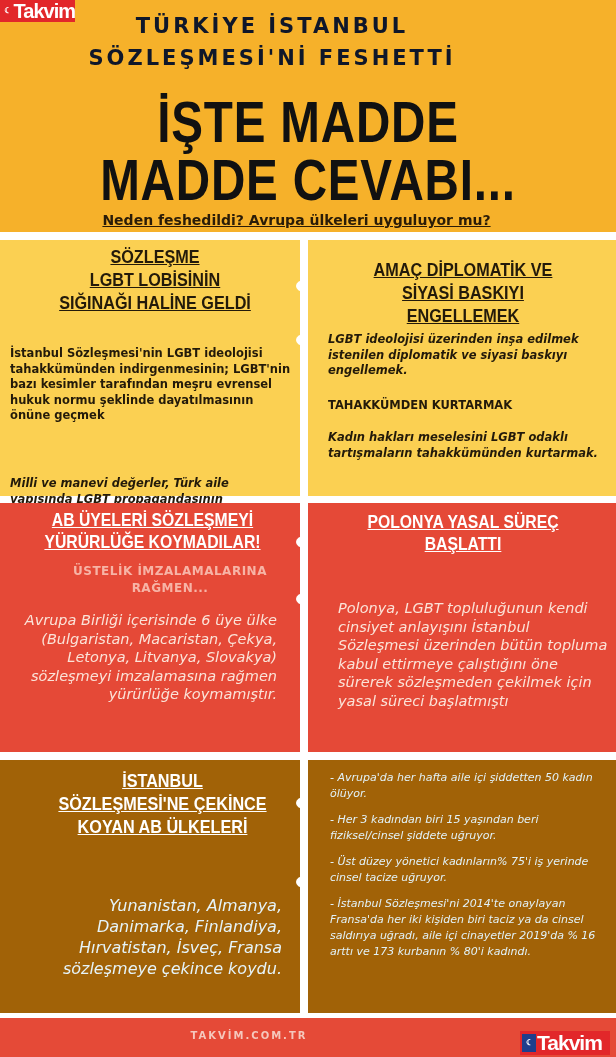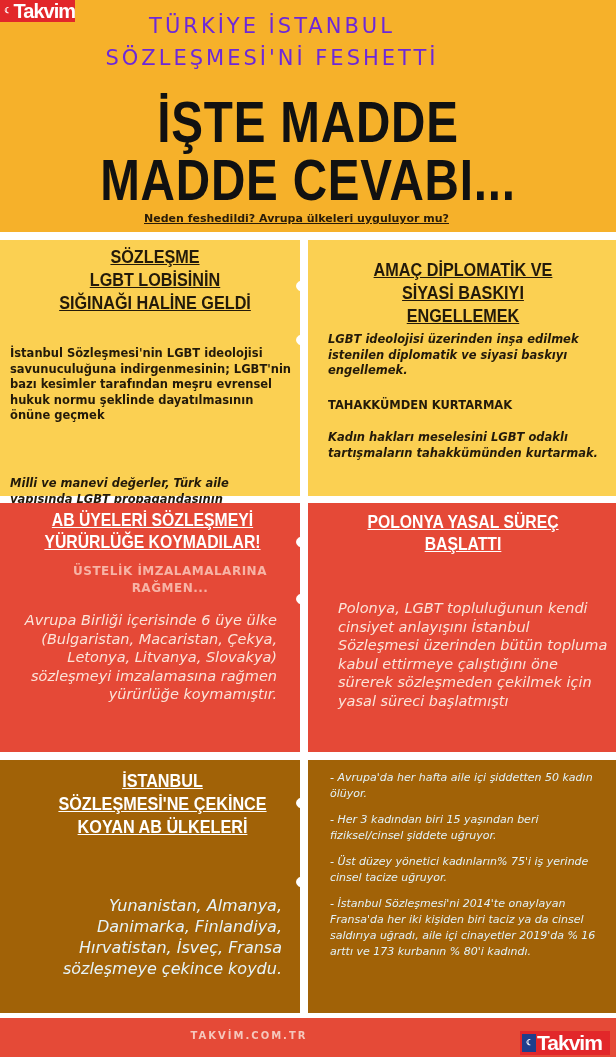--- a/index.html
+++ b/index.html
@@ -7,27 +7,27 @@
   body { font-family: "DejaVu Sans", sans-serif; position: relative; }
 
   .header { position: absolute; left: 0; top: 0; width: 616px; height: 232px; background: #f6b12a; }
   .logo { position: absolute; display: flex; align-items: center; background: #e2272a; color: #fff; font-family: "Liberation Sans", sans-serif; font-weight: bold; letter-spacing: -1px; }
   .logo .flag { display: inline-block; background: #1f3e8c; color: #fff; font-size: 8px; text-align: center; line-height: 1; }
   .logo-top { left: 0; top: 0; width: 75px; height: 22px; font-size: 20px; padding-left: 2px; }
   .logo-top .flag { width: 12px; height: 12px; line-height: 12px; margin-right: 1px; border-radius: 50%; background:#e2272a; }
   .logo-bottom { left: 520px; top: 1031px; width: 90px; height: 24px; font-size: 21px; padding-left: 2px; }
   .logo-bottom .flag { width: 14px; height: 18px; line-height: 18px; margin-right: 1px; }
 
-  .pre-title { position: absolute; left: 0; width: 544px; text-align: center; font-family: "DejaVu Sans", sans-serif; font-weight: normal; font-size: 21px; letter-spacing: 3px; color: #6d28d9; }
+  .pre-title { position: absolute; left: 0; width: 544px; text-align: center; font-family: "DejaVu Sans", sans-serif; font-weight: bold; font-size: 21px; letter-spacing: 3px; color: #0f172a; }
   .pre-title.l1 { top: 14px; }
   .pre-title.l2 { top: 46px; }
   .main-title { position: absolute; left: 0; width: 616px; text-align: center; font-family: "Liberation Sans", sans-serif; font-weight: bold; font-size: 58px; line-height: 60px; color: #111; letter-spacing: 1px; transform: scaleX(0.82); }
   .main-title.l1 { top: 92px; }
   .main-title.l2 { top: 150px; }
-  .subtitle { position: absolute; left: 0; top: 212px; width: 593px; text-align: center; font-family: "DejaVu Sans", sans-serif; font-weight: bold; font-size: 11px; color: #2a1c08; text-decoration: underline; }
+  .subtitle { position: absolute; left: 0; top: 212px; width: 593px; text-align: center; font-family: "DejaVu Sans", sans-serif; font-weight: bold; font-size: 14px; color: #2a1c08; text-decoration: underline; }
 
   .band { position: absolute; left: 0; width: 616px; }
   .panel { position: absolute; top: 0; bottom: 0; }
   .panel.left { left: 0; width: 300px; }
   .panel.right { left: 308px; width: 308px; }
   .divider { position: absolute; left: 300px; width: 8px; top: 0; bottom: 0; background: #ffffff; }
   .knob { position: absolute; left: 296px; width: 16px; height: 12px; background: #fff; border-radius: 50%; }
 
   .band-yellow { top: 240px; height: 256px; background: #b91c1c; }
   .band-yellow .panel { background: #fbd052; }
@@ -66,21 +66,21 @@
   <div class="subtitle">Neden feshedildi? Avrupa ülkeleri uyguluyor mu?</div>
 </div>
 
 <div class="band band-yellow">
   <div class="panel left">
     <div class="txt heading h-yellow" style="left:20px; top:6px; width:270px;">
       <div>SÖZLEŞME</div>
       <div>LGBT LOBİSİNİN</div>
       <div>SIĞINAĞI HALİNE GELDİ</div>
     </div>
-    <div class="txt body-dark" style="left:10px; top:106px; width:285px;">İstanbul Sözleşmesi'nin LGBT ideolojisi savunuculuğuna indirgenmesinin; LGBT'nin bazı kesimler tarafından meşru evrensel hukuk normu şeklinde dayatılmasının önüne geçmek</div>
+    <div class="txt body-dark" style="left:10px; top:106px; width:285px;">İstanbul Sözleşmesi'nin LGBT ideolojisi tahakkümünden indirgenmesinin; LGBT'nin bazı kesimler tarafından meşru evrensel hukuk normu şeklinde dayatılmasının önüne geçmek</div>
     <div class="txt body-dark italic" style="left:10px; top:204px; width:285px;margin-top:32px;">Milli ve manevi değerler, Türk aile yapısında LGBT propagandasının oluşturduğu rahatsızlığı gidermek</div>
   </div>
   <div class="divider"></div>
   <div class="knob" style="top:40px;"></div>
   <div class="knob" style="top:94px;"></div>
   <div class="panel right">
     <div class="txt heading h-yellow" style="left:10px; top:19px; width:290px;">
       <div>AMAÇ DİPLOMATİK VE</div>
       <div>SİYASİ BASKIYI</div>
       <div>ENGELLEMEK</div>

